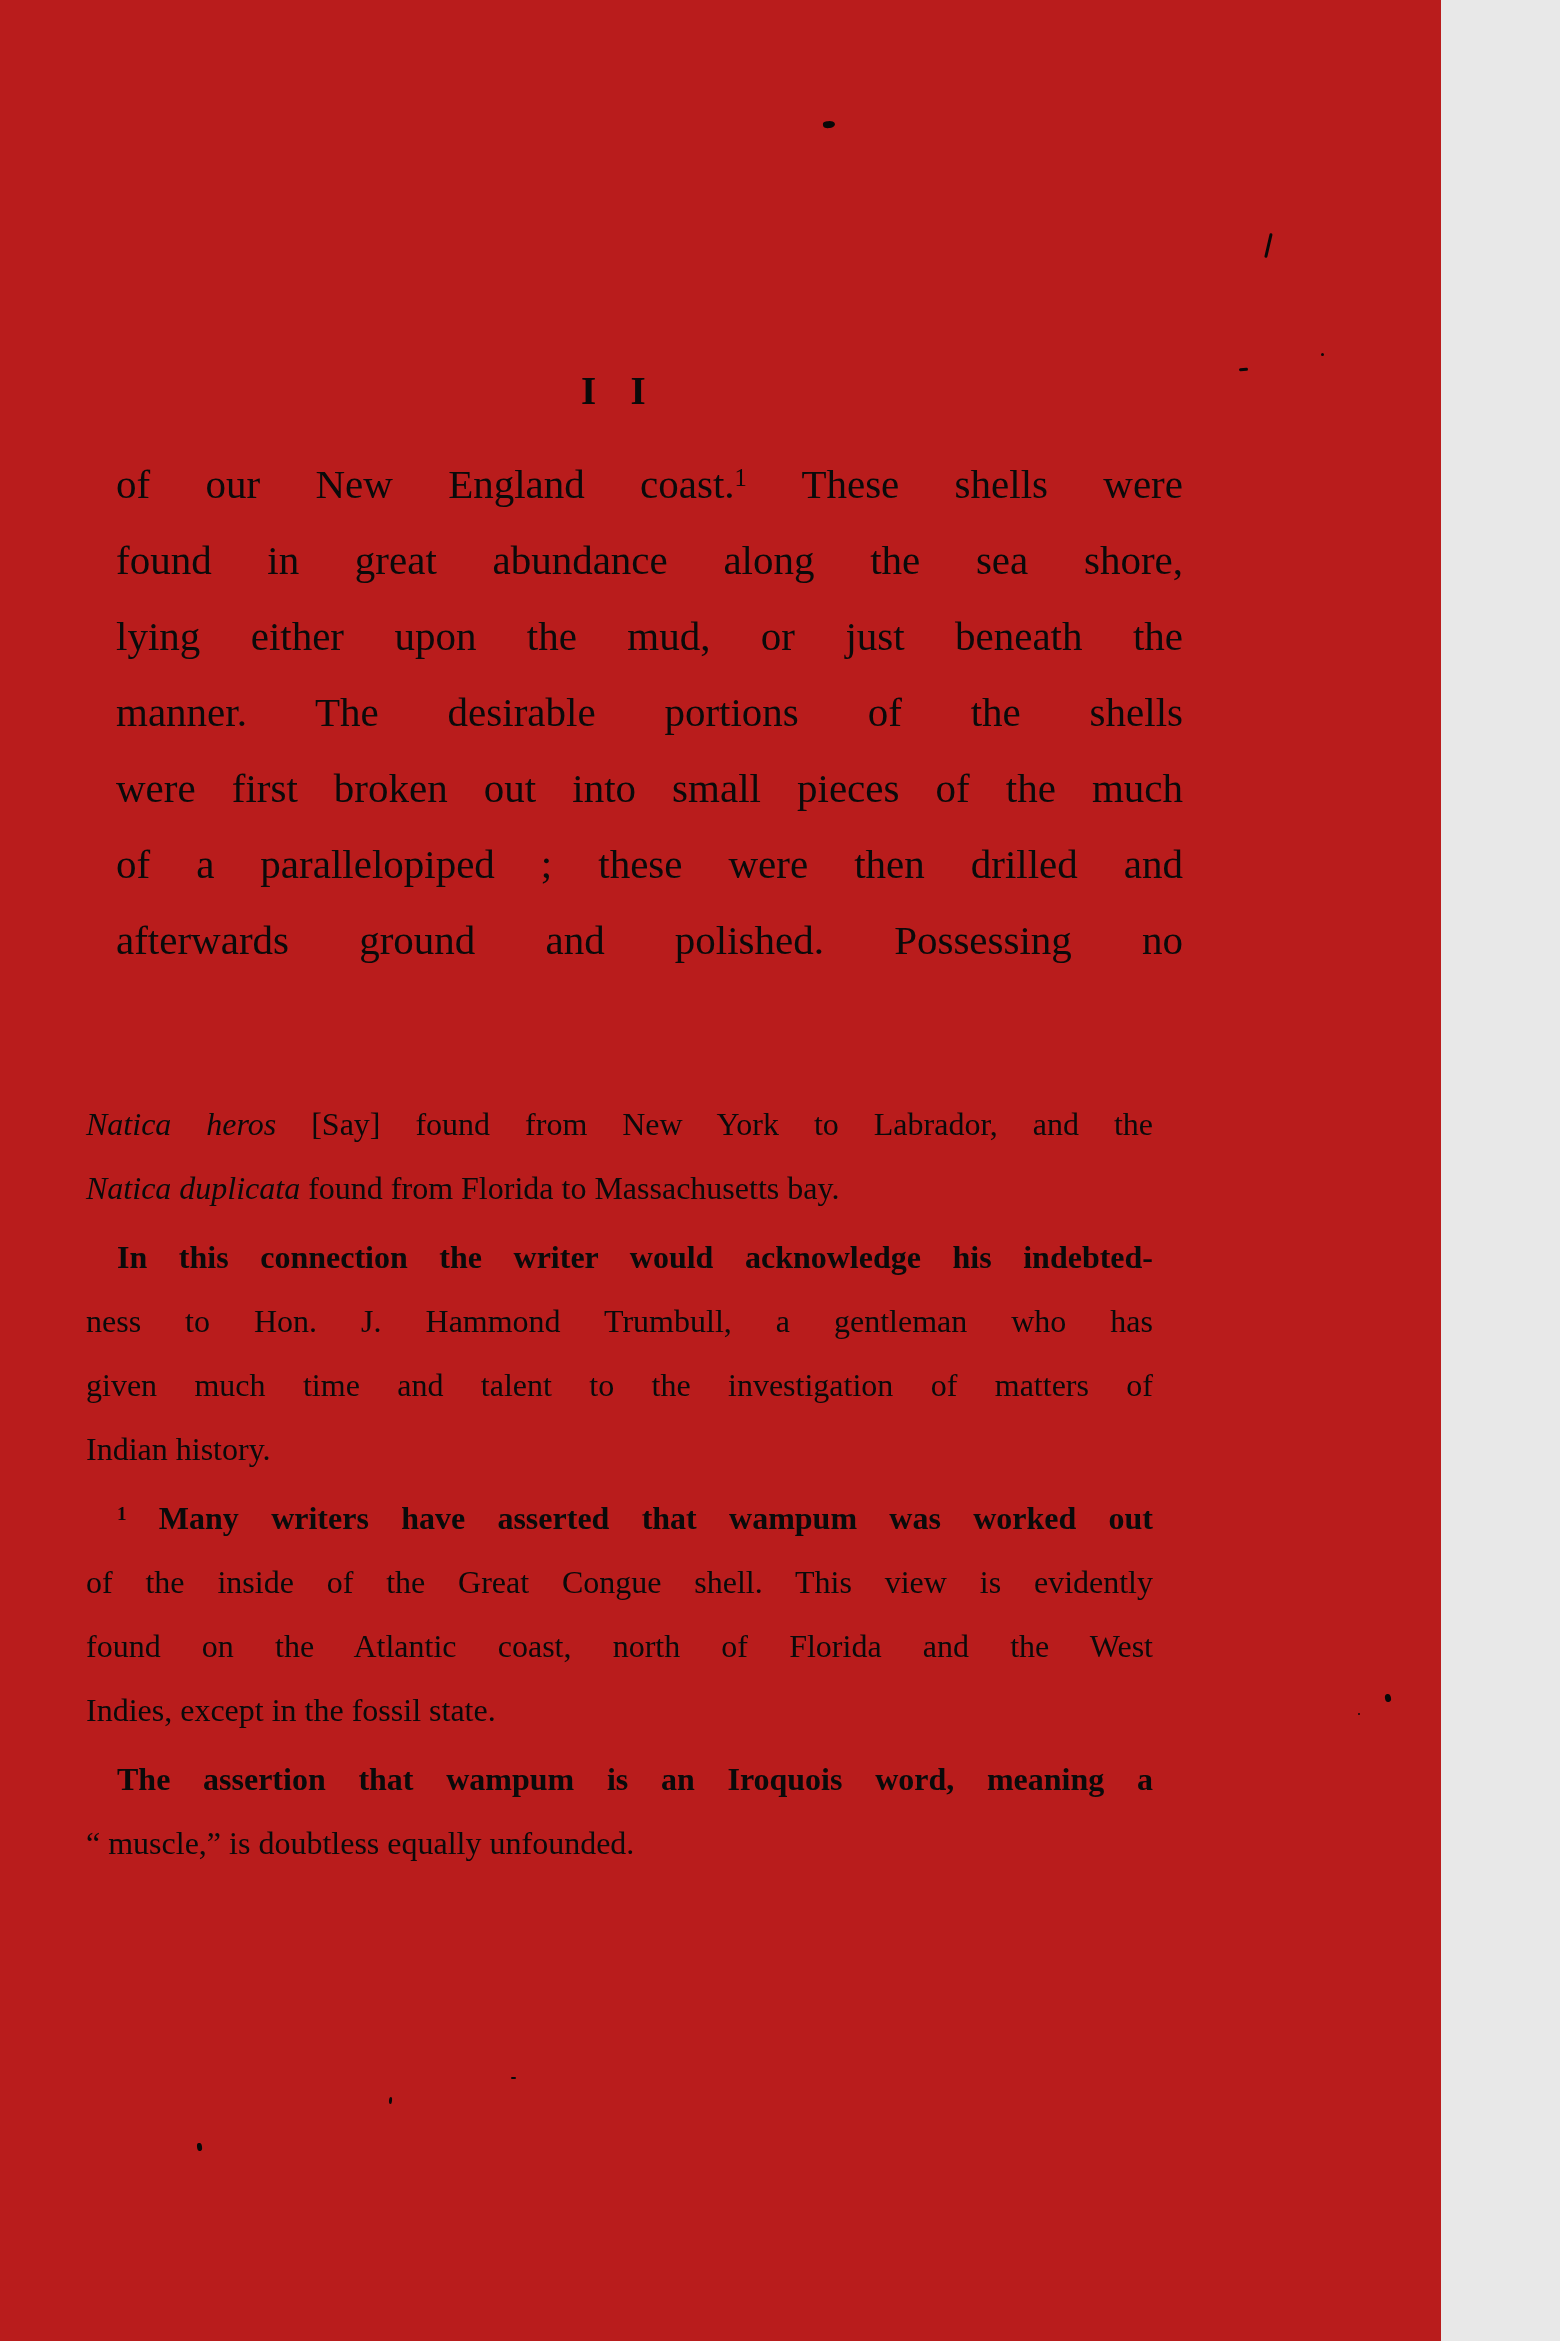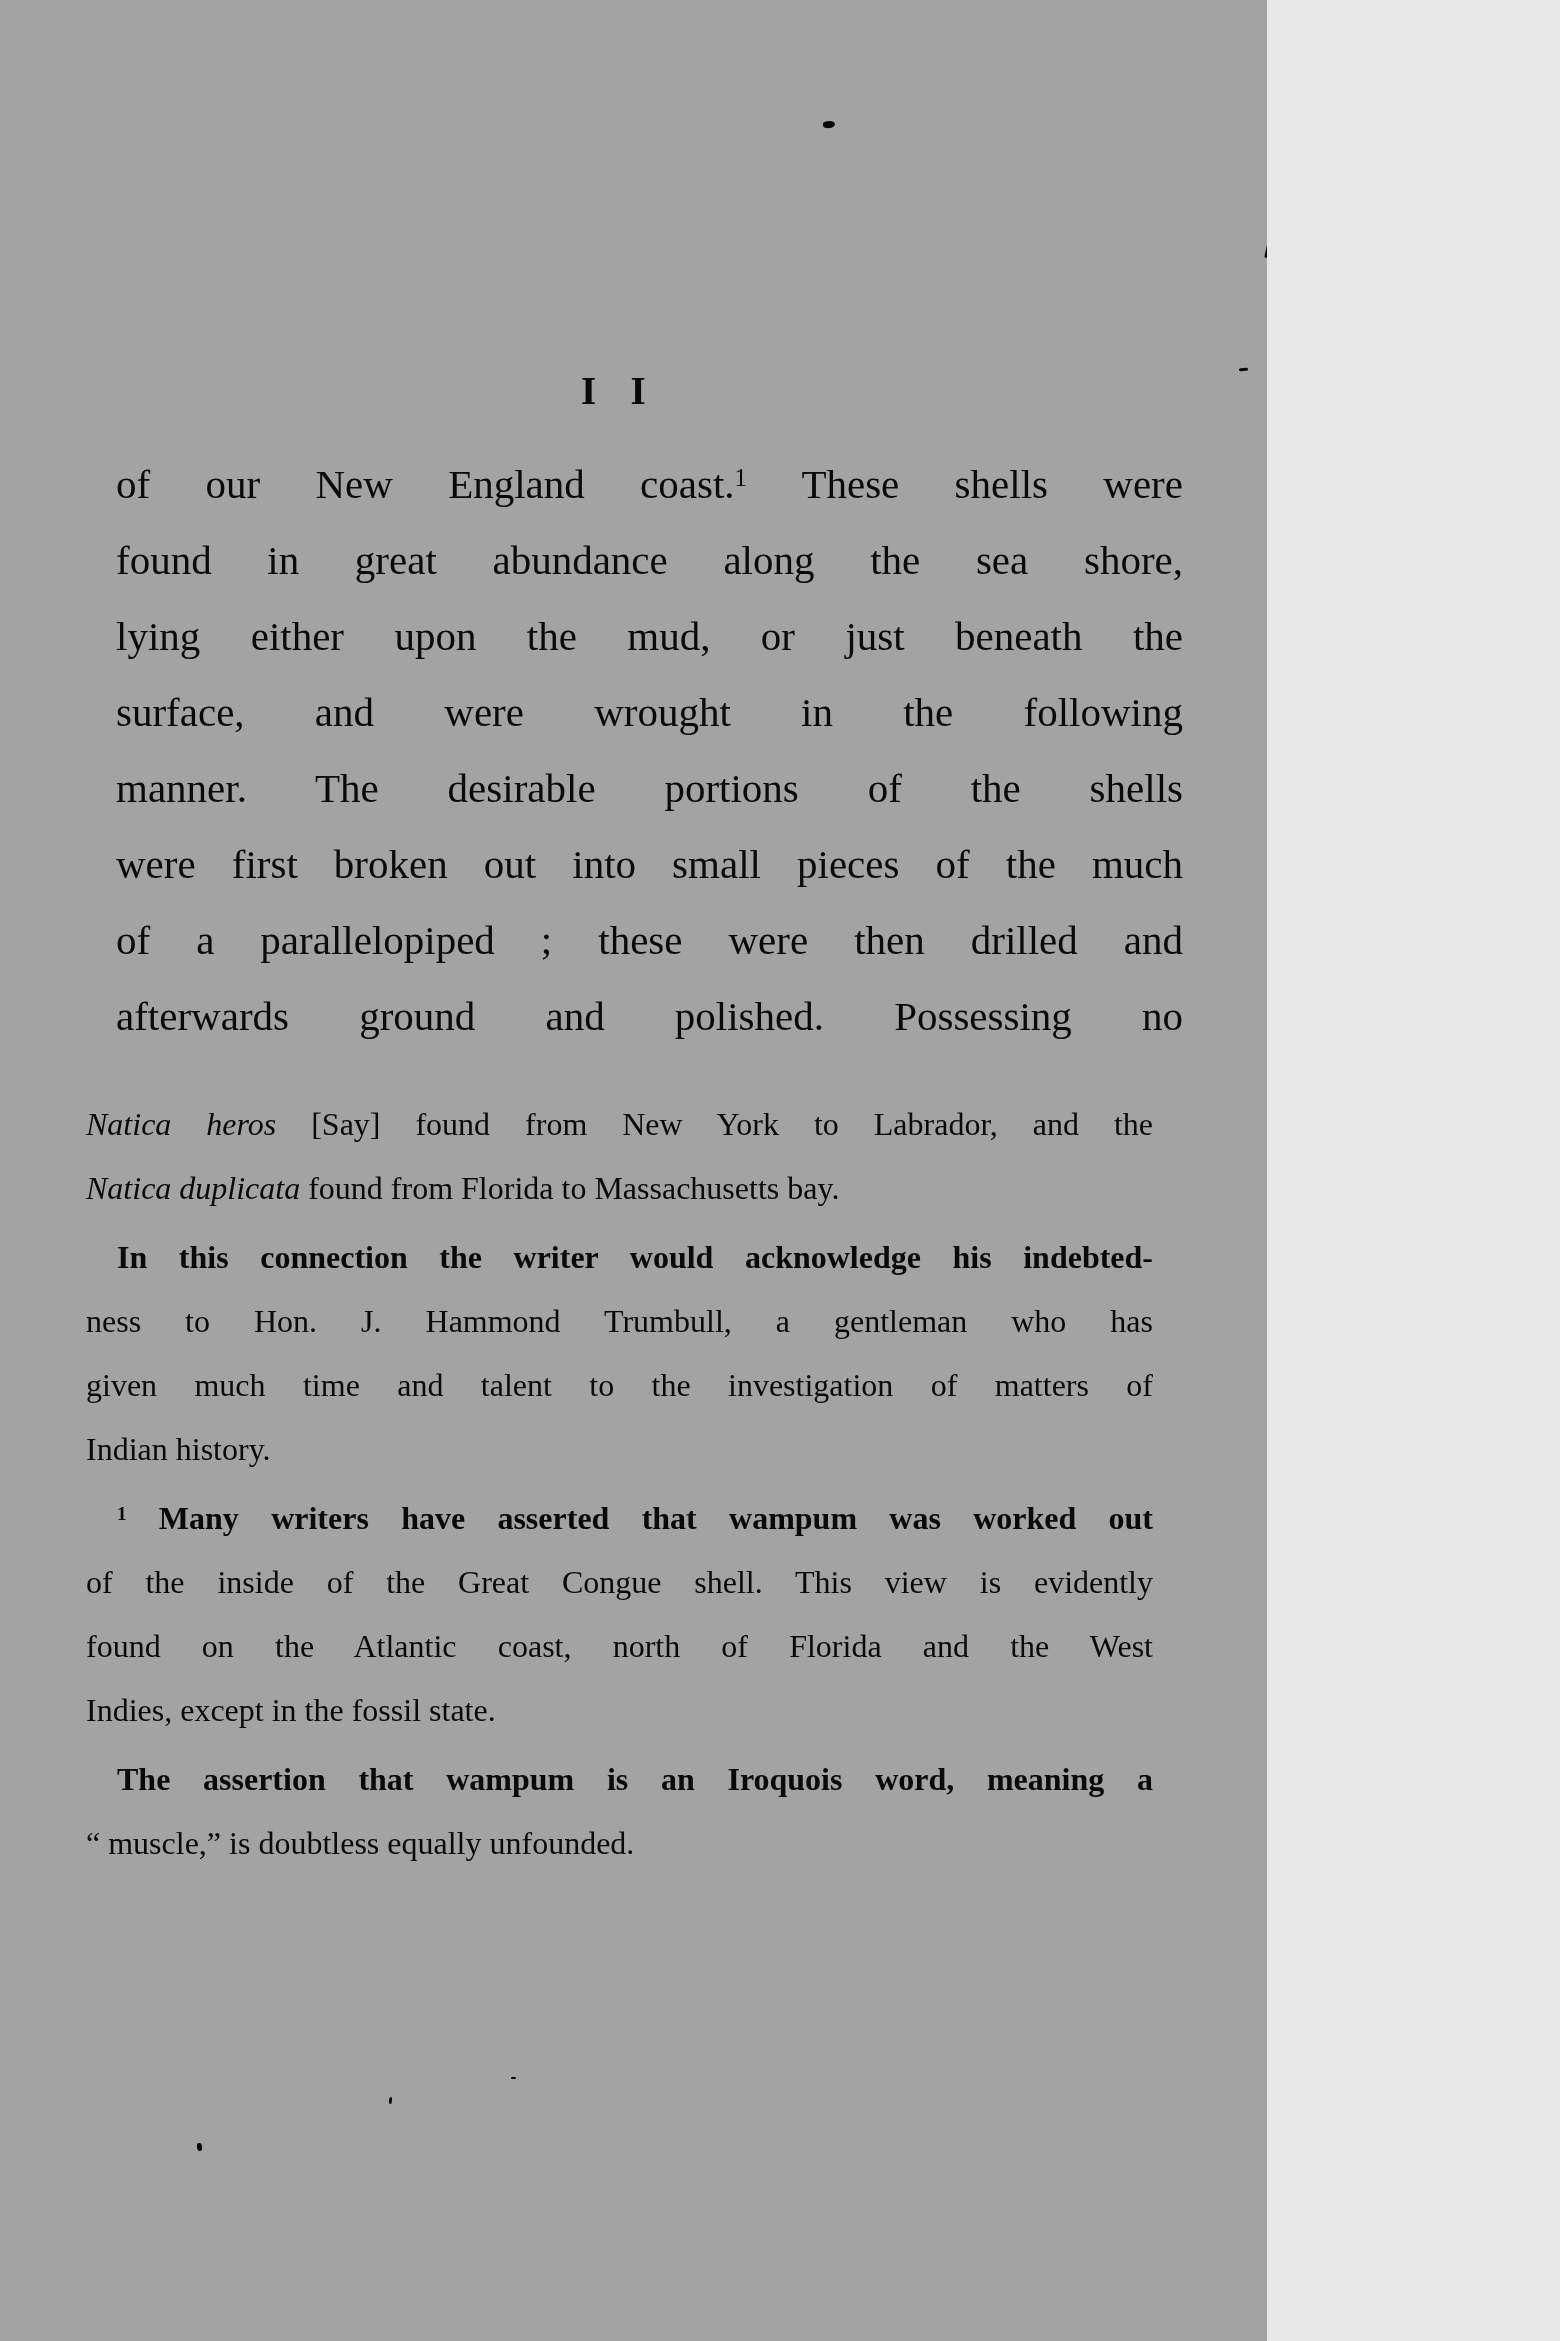--- a/index.html
+++ b/index.html
@@ -1,20 +1,20 @@
 <!DOCTYPE html>
 <html style="font-size:9px"><head>
 <meta charset="utf-8">
 <style>
   html, body { margin: 0; padding: 0; background: #e8e8e8; }
   .page {
     position: relative;
-    width: 1267px;
+    width: 1441px;
     height: 2342px;
-    background: #a3a3a3;
+    background: #b91c1c;
     overflow: hidden;
     font-family: "Liberation Serif", "DejaVu Serif", serif;
     color: #0a0a0a;
     -webkit-font-smoothing: antialiased;
   }
   .page-number {
     position: absolute;
     left: 86px;
     top: 371px;
     width: 1067px;
@@ -77,21 +77,20 @@
 <body>
 
 <div class="page">
 
   <div class="page-number">I I</div>
 
   <div class="main-text">
       <div class="line j"><span>of our New England coast.</span><span class="sup">1</span><span> These shells were</span></div>
       <div class="line j"><span>found in great abundance along the sea shore,</span></div>
       <div class="line j"><span>lying either upon the mud, or just beneath the</span></div>
-      <div class="line j"><span>surface, and were wrought in the following</span></div>
       <div class="line j"><span>manner. The desirable portions of the shells</span></div>
       <div class="line j"><span>were first broken out into small pieces of the much</span></div>
       <div class="line j"><span>of a parallelopiped ; these were then drilled and</span></div>
       <div class="line j"><span>afterwards ground and polished. Possessing no</span></div>
     </div>
 
   <div class="footnotes">
       <div class="line j"><span class="it">Natica heros</span><span> [Say] found from New York to Labrador, and the</span></div>
       <div class="line"><span class="it">Natica duplicata</span><span> found from Florida to Massachusetts bay.</span></div>
       <div class="line j ind para"><span>In this connection the writer would acknowledge his indebted-</span></div>

